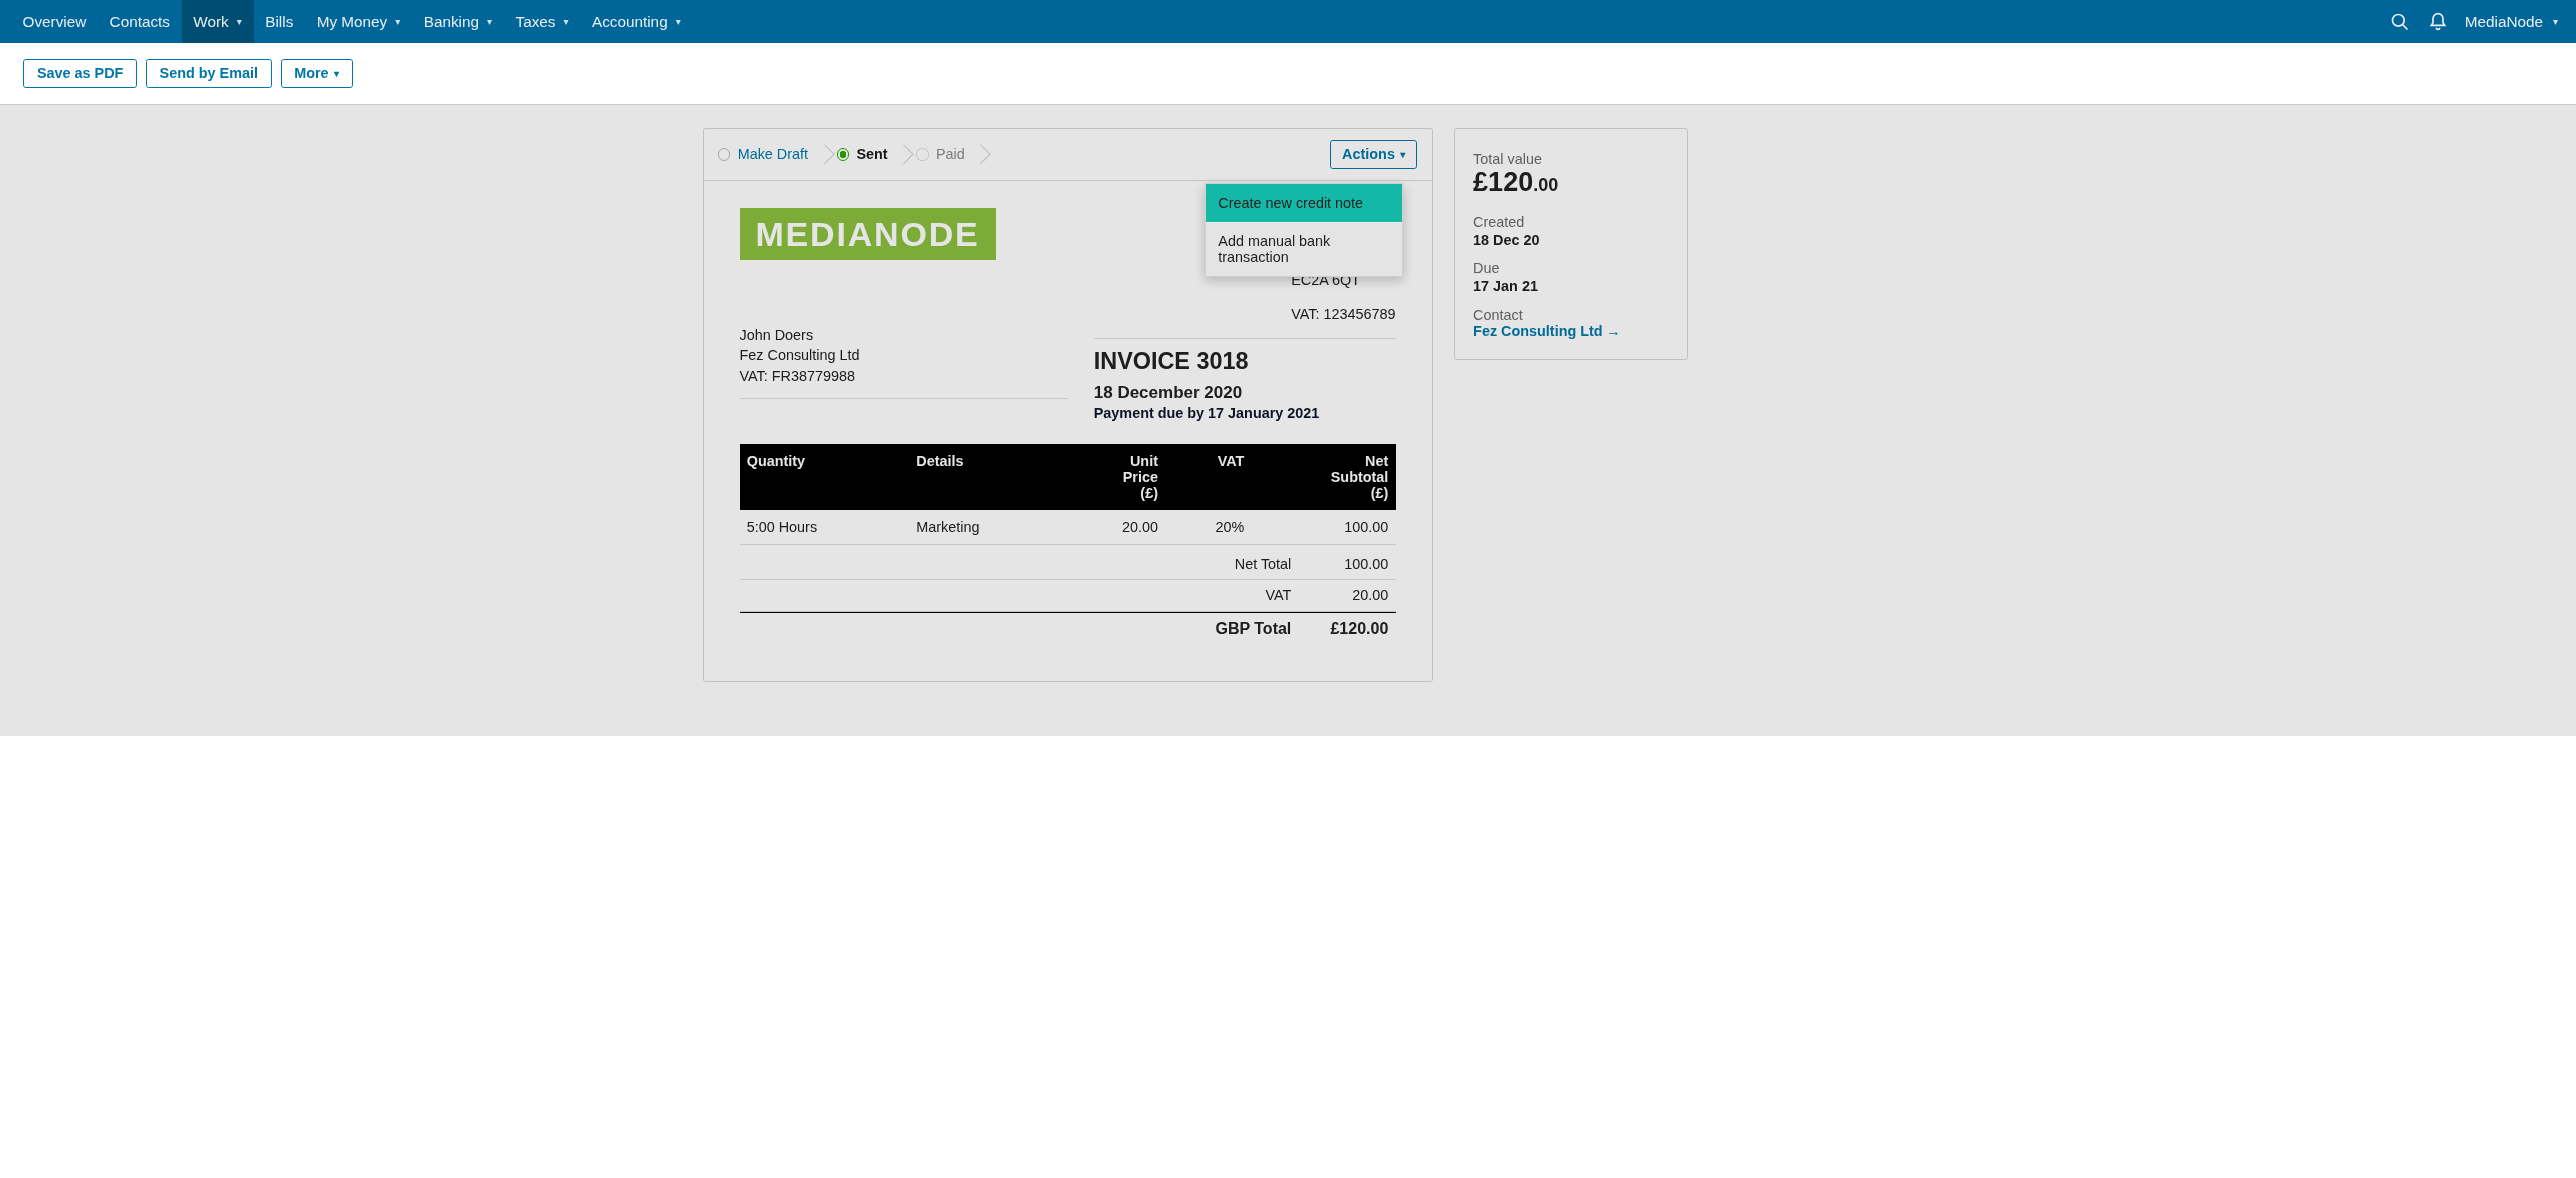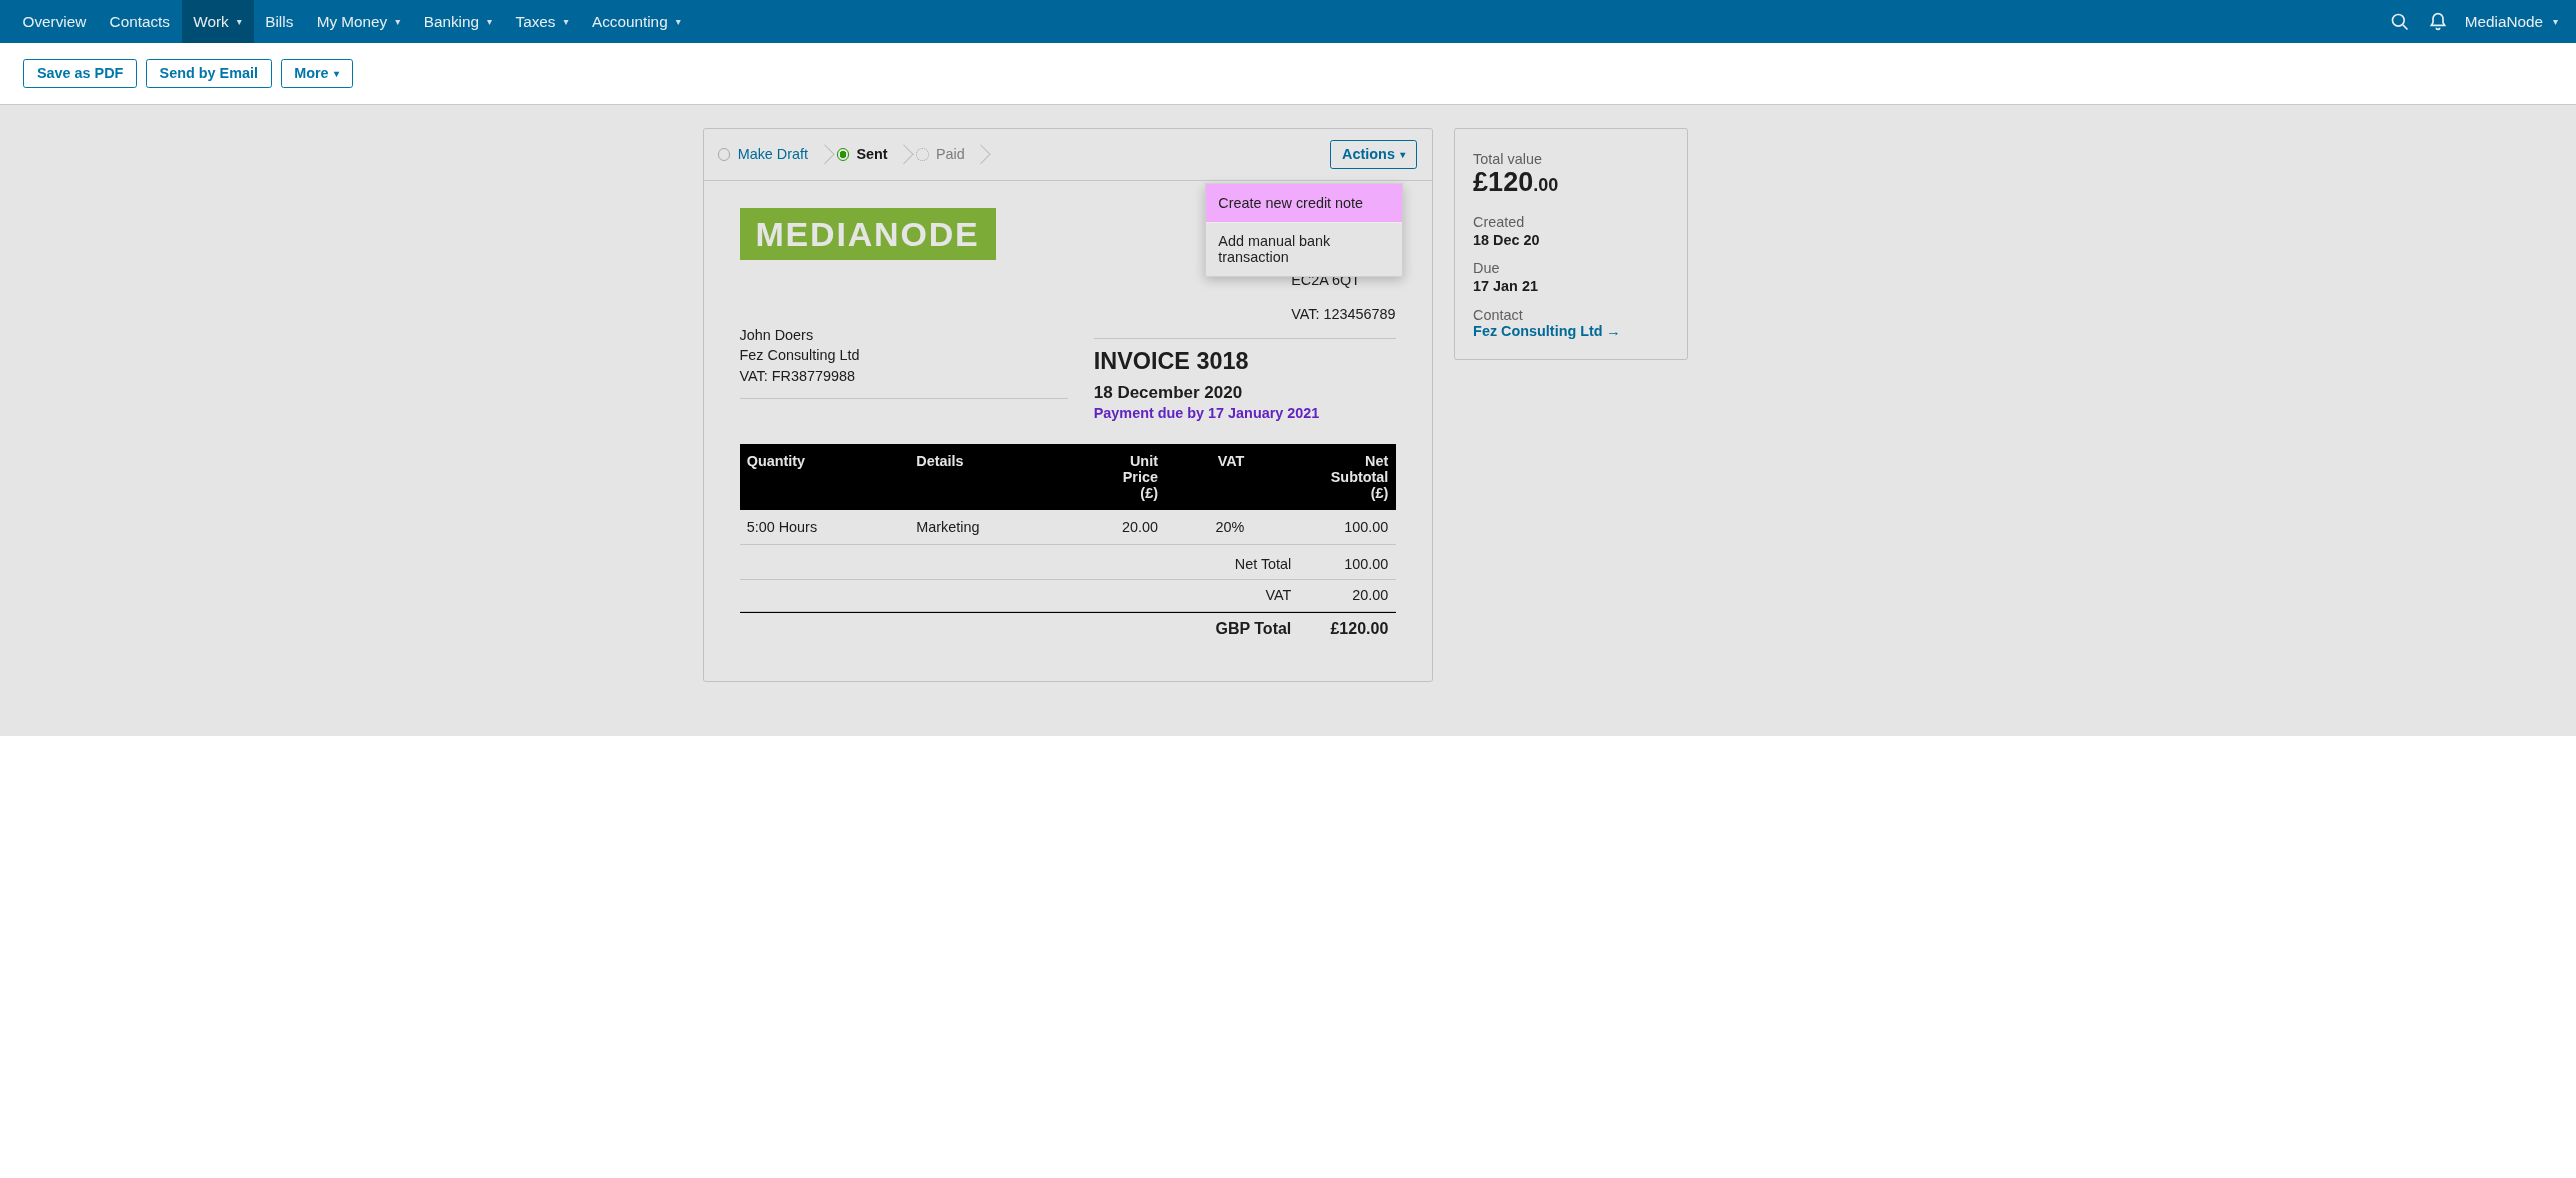--- a/index.html
+++ b/index.html
@@ -160,21 +160,21 @@
     padding: 9px 16px;
     line-height:1;
   }
   .from-addr { font-size:14.4px; line-height:1.45; }
   .from-addr .name { font-weight:700; }
   .to-addr { font-size: 14.4px; line-height:1.45; display:inline-block; border-bottom:0.9px solid #dcdcdc; padding-bottom:10.8px; margin-bottom:0; width:50%; }
   .inv-title-block { margin-top: -68px; margin-left: auto; width: 46%; }
   .inv-title-block hr { border:none; border-top:0.9px solid #dcdcdc; margin-bottom:9px; }
   .inv-title { font-size: 23.4px; font-weight: 800; margin:0; }
   .inv-date  { font-size:17px; font-weight:700; margin-top:8px; }
-  .inv-due   { font-size:14.4px; font-weight:700; color:#6d28d9; margin-top:1.8px; }
+  .inv-due   { font-size:14.4px; font-weight:700; color:#0f172a; margin-top:1.8px; }
 
   
   table.lines { width:100%; border-collapse: collapse; margin-top: 23.4px; font-size:14.4px; }
   table.lines thead th { background:#000; color:#fff; font-weight:700; padding:9px 7.2px; text-align:left; vertical-align: top; }
   table.lines thead th.r { text-align:right; }
   table.lines td { padding:9px 7.2px; border-bottom:0.9px solid #dcdcdc; }
   table.lines td.r { text-align:right; }
 
   
   .totals { margin-top:3.6px; width:100%; font-size:14.4px; }
@@ -203,21 +203,21 @@
     pointer-events:none;
     z-index: 5;
   }
   .body-wrap { background:#fff; }
 
   
   .dropdown {
     position:absolute;
     right: 14.4px; top: 43px;
     width: 198px;
-    background:#f0abfc;
+    background:#14b8a6;
     box-shadow: 0 3.6px 10.8px rgba(0,0,0,0.22);
     border: 0.9px solid #d0d0d0;
     z-index: 50;
   }
   .dropdown-item {
     padding:10.8px 12.6px;
     font-size:14.4px;
     color:#222;
     cursor:pointer;
     border-bottom:0.9px solid #eee;

